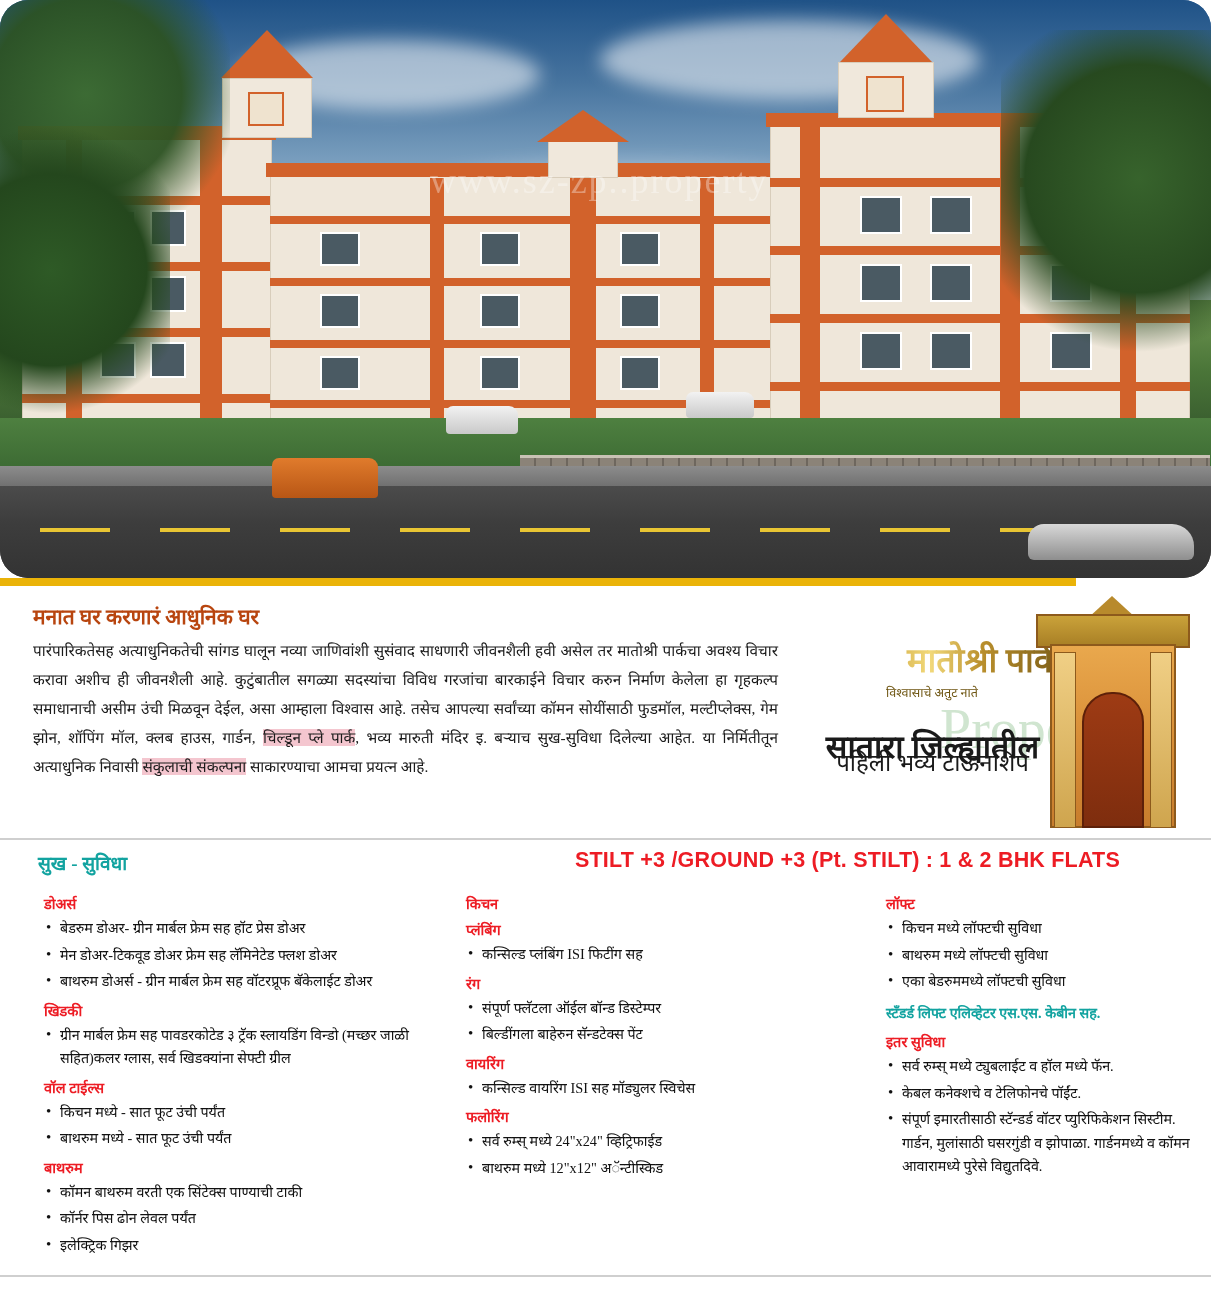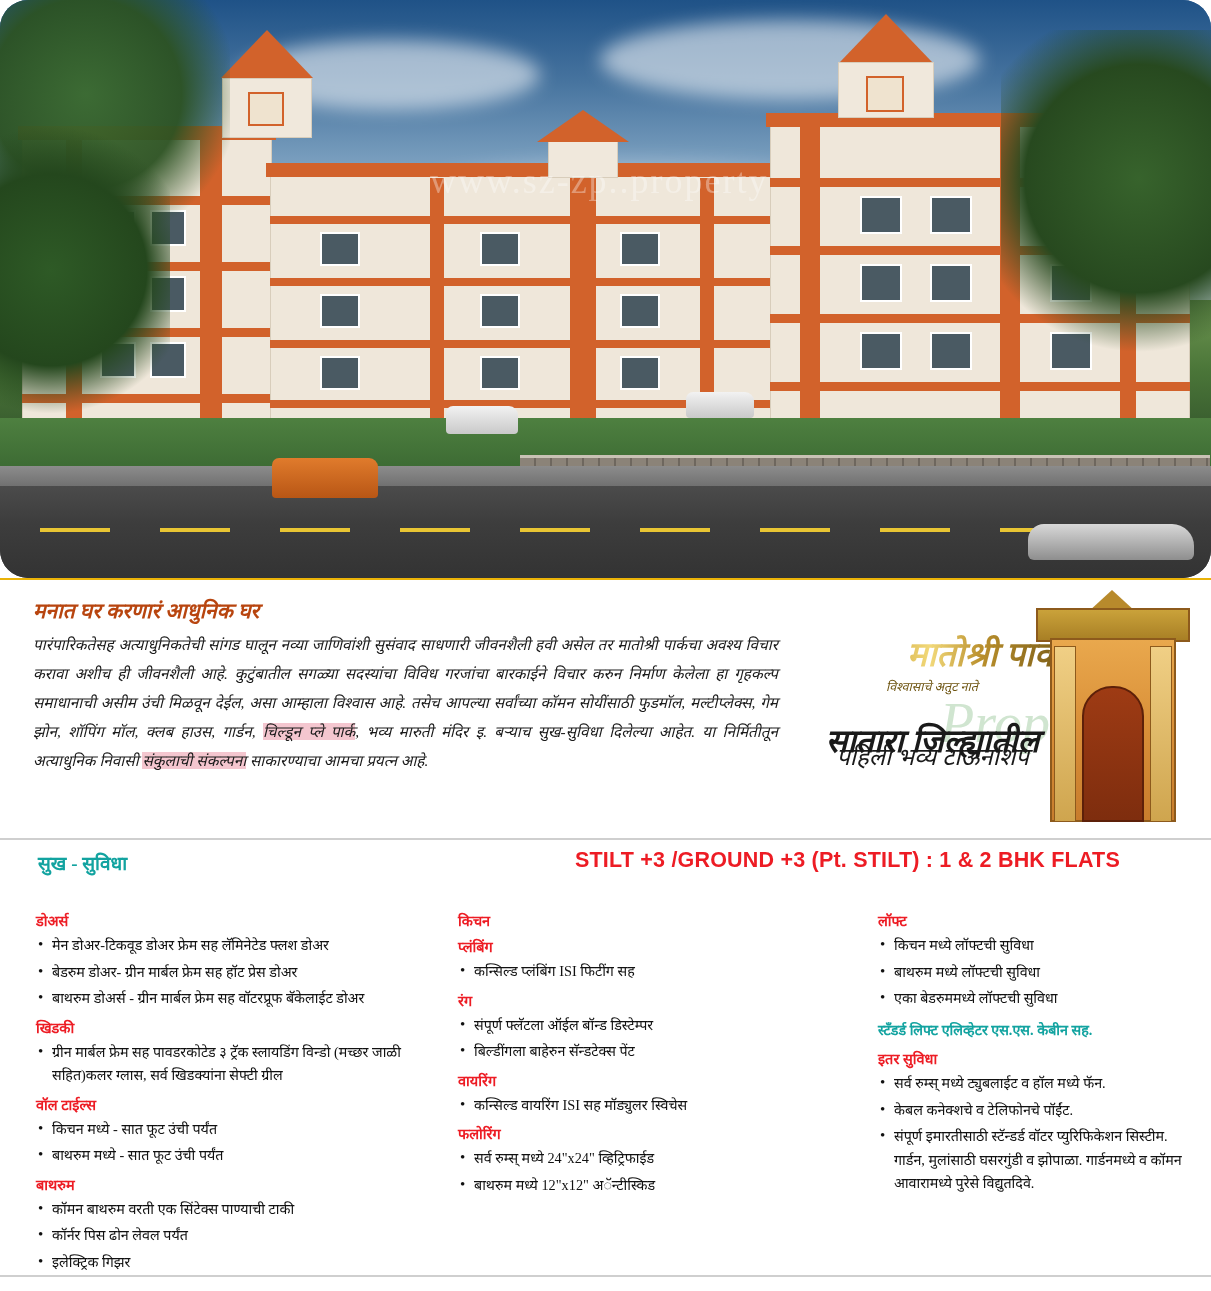--- a/index.html
+++ b/index.html
@@ -105,25 +105,24 @@
   }
   .watermark {
     position: absolute; left: 430px; top: 160px;
     font-size: 36px; color: rgba(255,255,255,0.35);
     letter-spacing: 2px; font-family: "Liberation Serif", serif;
   }
 
   
   .mid {
     position: relative;
-    width: 1211px;
+    width: 1076px;
     height: 260px;
     background: #ffffff;
-    border-top: 2px solid #eab308;
-    font-style: italic;
+    border-top: 8px solid #eab308;
   }
   .mid-head {
     position: absolute; left: 33px; top: 16px;
     font-size: 21px; color: #b8450f; font-weight: bold;
     font-family: "Liberation Serif", serif;
   }
   .mid-body {
     position: absolute; left: 33px; top: 50px; width: 745px;
     font-size: 15.3px; line-height: 29px; color: #1a1a1a;
     text-align: justify;
@@ -206,21 +205,21 @@
     position: absolute; left: 38px; top: 10px;
     font-size: 19px; color: #12a3a0; font-weight: bold;
     font-family: "Liberation Serif", serif;
   }
   .specs-banner {
     position: absolute; left: 575px; top: 8px; width: 600px;
     font-size: 21.5px; color: #ed1c24; font-weight: bold;
     font-family: "Liberation Sans", sans-serif;
     letter-spacing: 0.2px;
   }
-  .col { position: absolute; top: 64px; }
+  .col { position: absolute; top: 47px; margin-left: 8px; }
   .col1 { left: 36px; width: 410px; }
   .col2 { left: 458px; width: 410px; }
   .col3 { left: 878px; width: 320px; }
 
   .cat {
     font-size: 14.5px; color: #ed1c24; font-weight: bold;
     margin: 6px 0 4px 0;
     font-family: "Liberation Serif", serif;
   }
   ul.items { list-style: none; margin: 0 0 2px 0; padding: 0; }
@@ -366,22 +365,22 @@
   </div>
 </div>
 
 <div class="specs">
   <div class="specs-title">सुख - सुविधा</div>
   <div class="specs-banner">STILT +3 /GROUND +3 (Pt. STILT) :  1 &amp; 2 BHK FLATS</div>
 
   <div class="col col1" id="col-0">
       <div class="cat">डोअर्स</div>
       <ul class="items">
+        <li>बेडरुम डोअर- ग्रीन मार्बल फ्रेम सह हॉट प्रेस डोअर</li>
         <li>मेन डोअर-टिकवूड डोअर फ्रेम सह लॅमिनेटेड फ्लश डोअर</li>
-        <li>बेडरुम डोअर- ग्रीन मार्बल फ्रेम सह हॉट प्रेस डोअर</li>
         <li>बाथरुम  डोअर्स - ग्रीन मार्बल फ्रेम सह वॉटरप्रूफ बॅकेलाईट डोअर</li>
       </ul>
       <div class="cat">खिडकी</div>
       <ul class="items">
         <li>ग्रीन मार्बल फ्रेम सह पावडरकोटेड ३ ट्रॅक स्लायडिंग विन्डो (मच्छर जाळी सहित)कलर ग्लास, सर्व खिडक्यांना सेफ्टी ग्रील</li>
       </ul>
       <div class="cat">वॉल टाईल्स</div>
       <ul class="items">
         <li>किचन मध्ये - सात फूट उंची पर्यंत</li>
         <li>बाथरुम मध्ये - सात फूट उंची पर्यंत</li>

